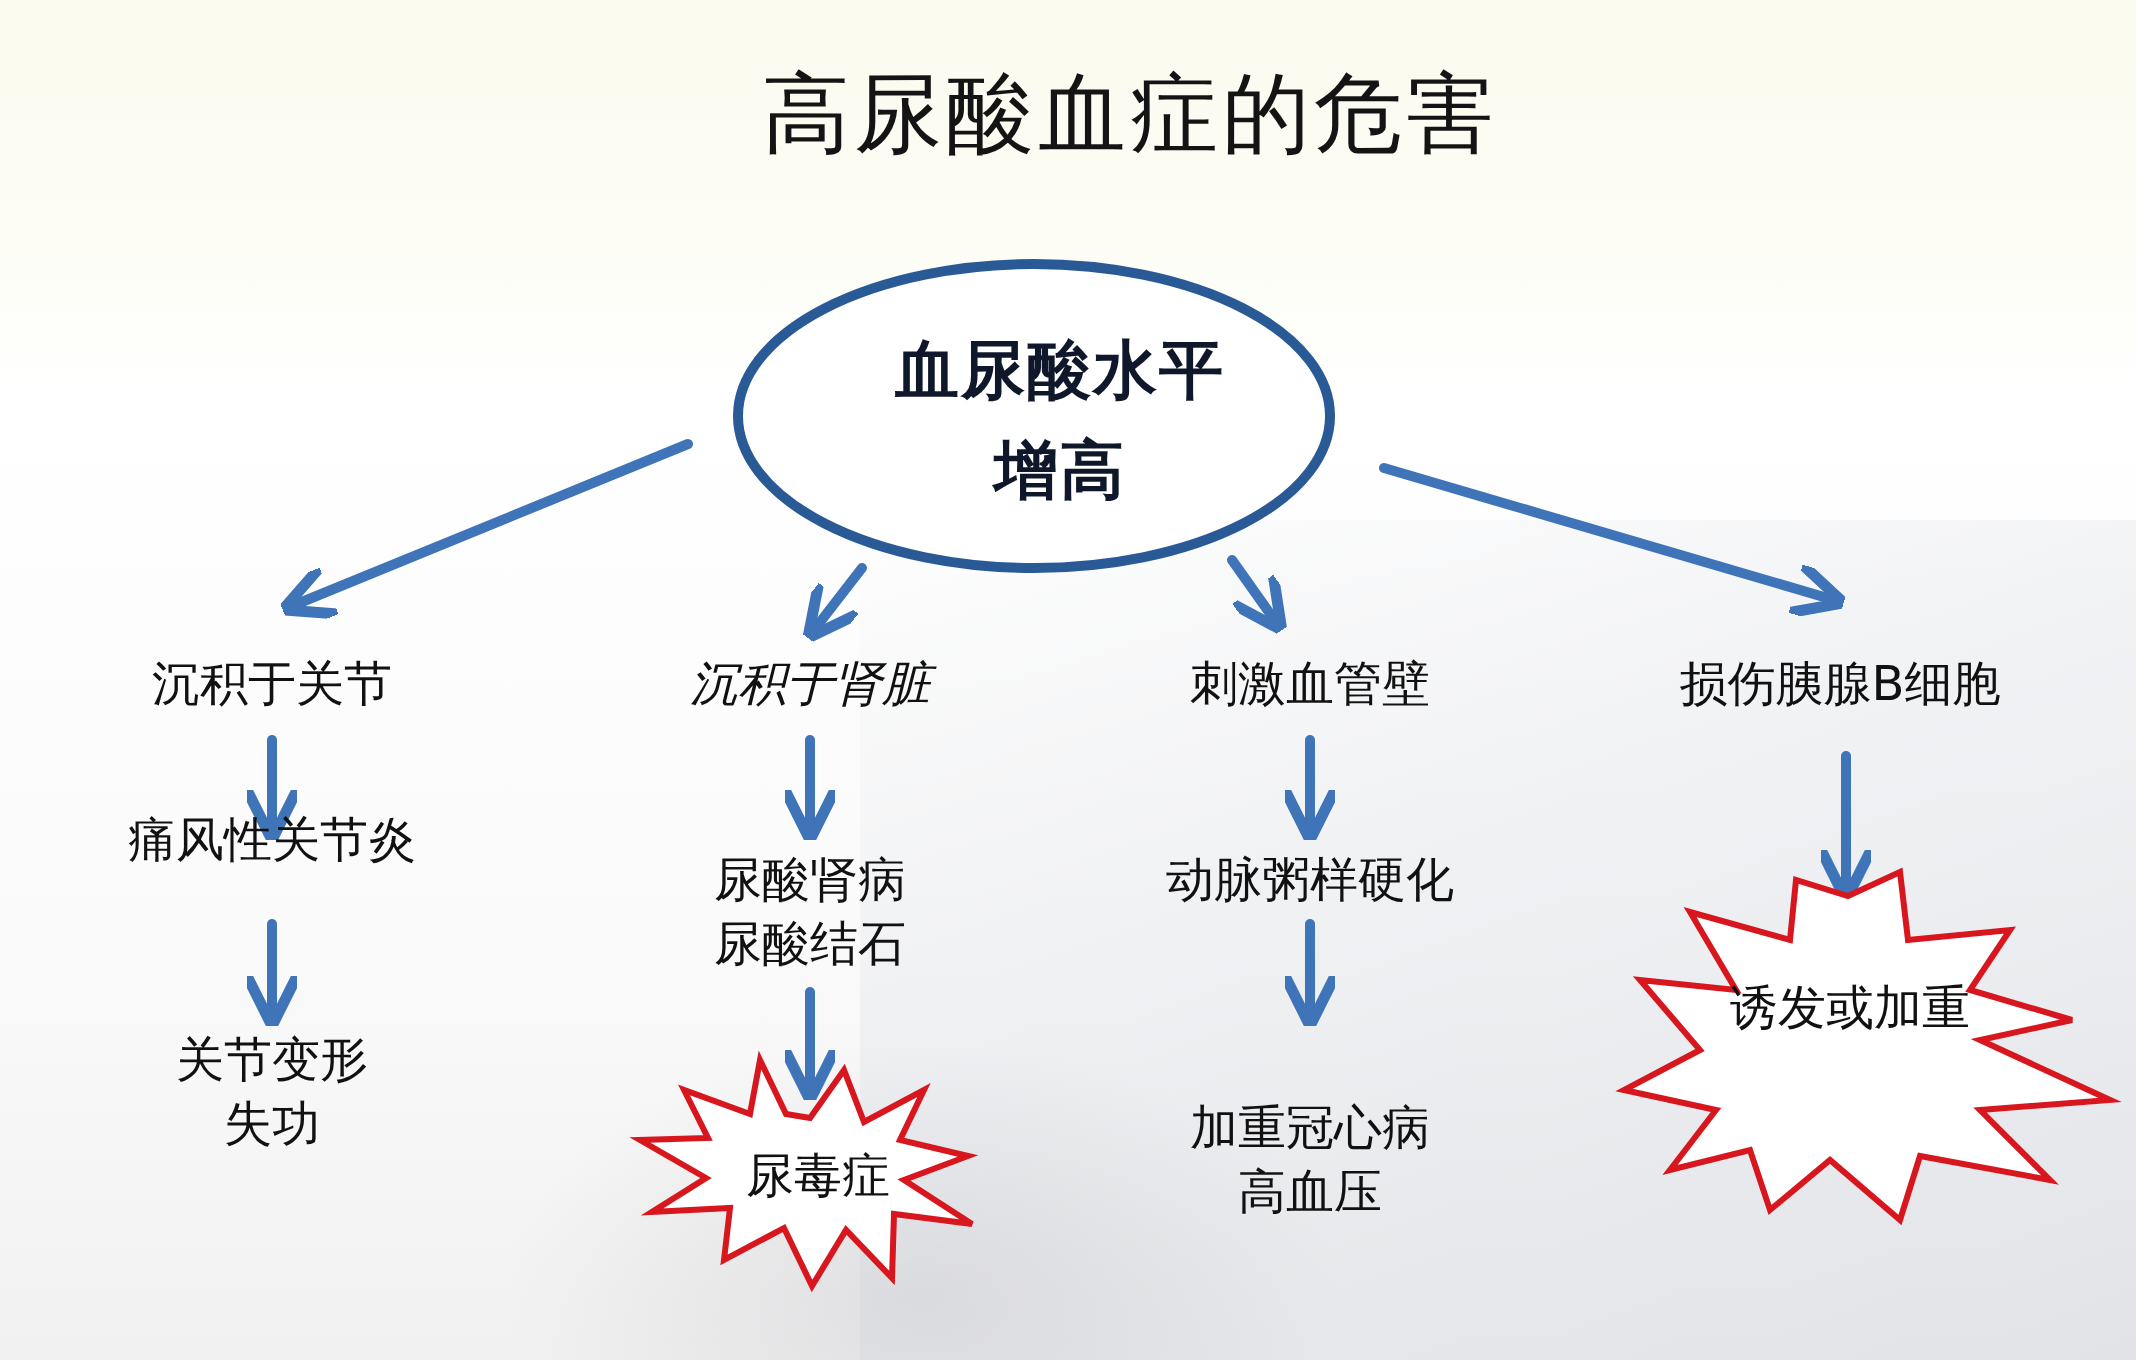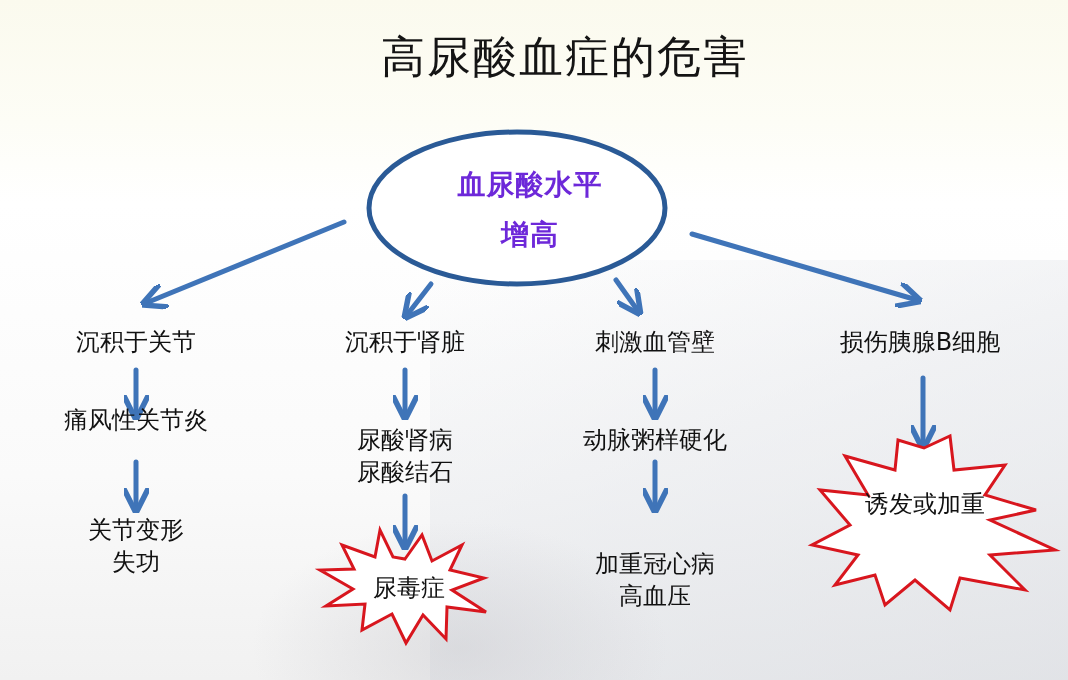--- a/index.html
+++ b/index.html
@@ -19,21 +19,21 @@
       pointer-events: none;
     }
     svg.diagram { position: absolute; left: 0; top: 0; }
     .title {
       position: absolute; left: 0; width: 1068px; top: 28px; text-align: center;
       font-family: "DejaVu Serif", "Liberation Serif", serif;
       font-size: 44px; color: #141414; letter-spacing: 2px; margin-left: 31px;
     }
     .center-text {
       position: absolute; left: 380px; width: 300px; top: 160px; text-align: center;
-      color: #6d28d9; font-weight: bold; font-size: 28px; line-height: 50px; letter-spacing: 1px;
+      color: #0f172a; font-weight: bold; font-size: 32px; line-height: 50px; letter-spacing: 1px;
     }
     .node {
       position: absolute; text-align: center; color: #111; font-size: 24px; line-height: 32px;
       white-space: nowrap;
     }
   </style>
 </head>
 <body>
 
 <div class="bg-photo"></div>
@@ -77,21 +77,21 @@
   <div>增高</div>
 </div>
 
 <div class="node" style="left:36px; width:200px; top:326px;">沉积于关节</div>
 <div class="node" style="left:26px; width:220px; top:404px;">痛风性关节炎</div>
 <div class="node" style="left:36px; width:200px; top:514px;">
   <div>关节变形</div>
   <div>失功</div>
 </div>
 
-<div class="node" style="left:295px; width:220px; top:326px;">沉积于肾脏</div>
+<div class="node" style="left:295px; width:220px; top:326px;font-style:italic;">沉积于肾脏</div>
 <div class="node" style="left:295px; width:220px; top:424px;">
   <div>尿酸肾病</div>
   <div>尿酸结石</div>
 </div>
 <div class="node" style="left:339px; width:140px; top:572px;">尿毒症</div>
 
 <div class="node" style="left:545px; width:220px; top:326px;">刺激血管壁</div>
 <div class="node" style="left:545px; width:220px; top:424px;">动脉粥样硬化</div>
 <div class="node" style="left:555px; width:200px; top:548px;">
   <div>加重冠心病</div>

